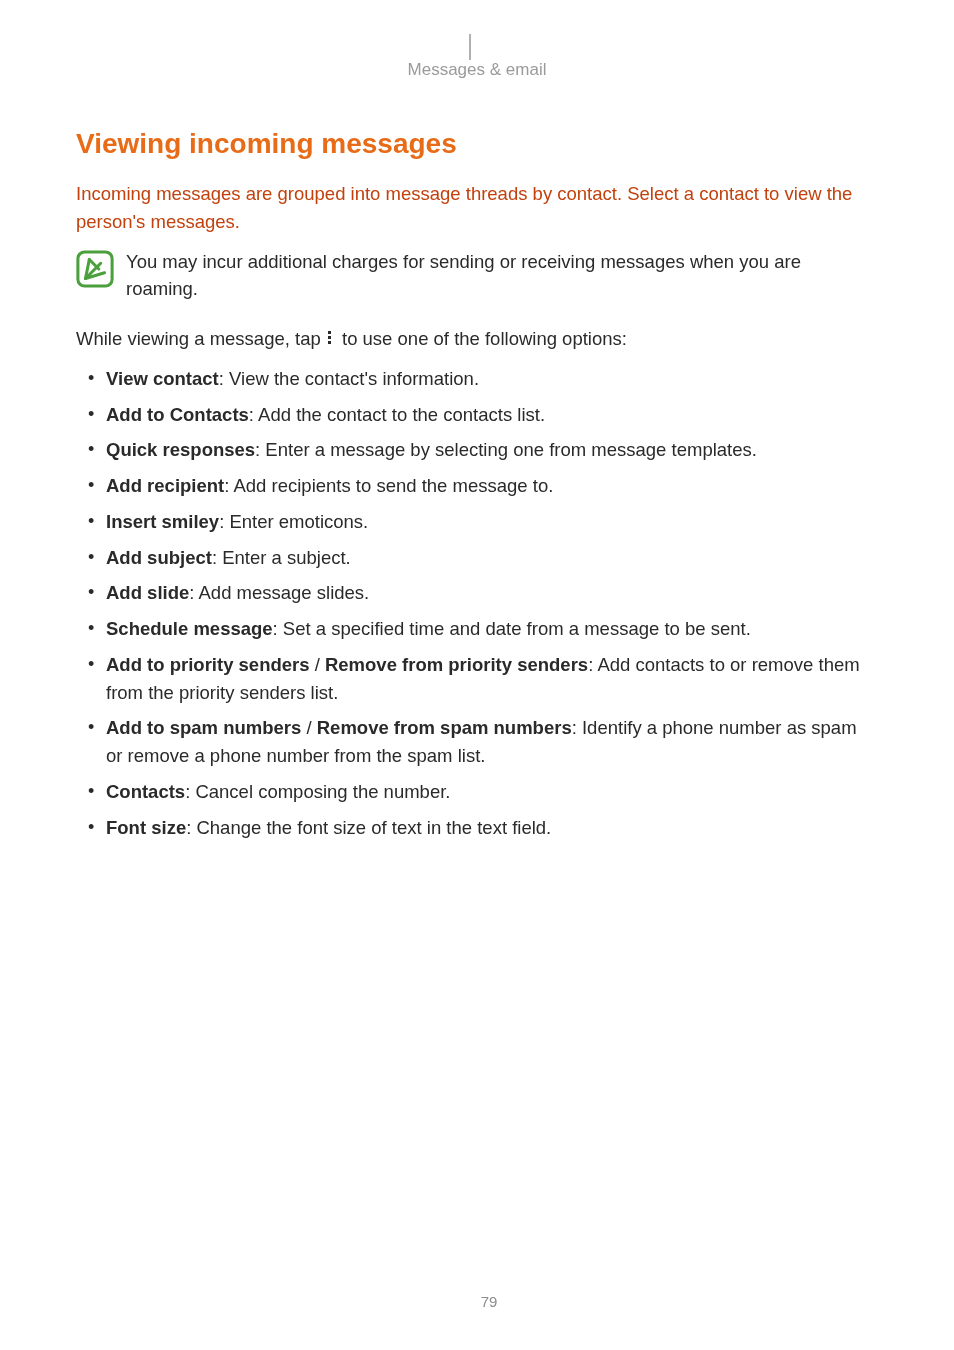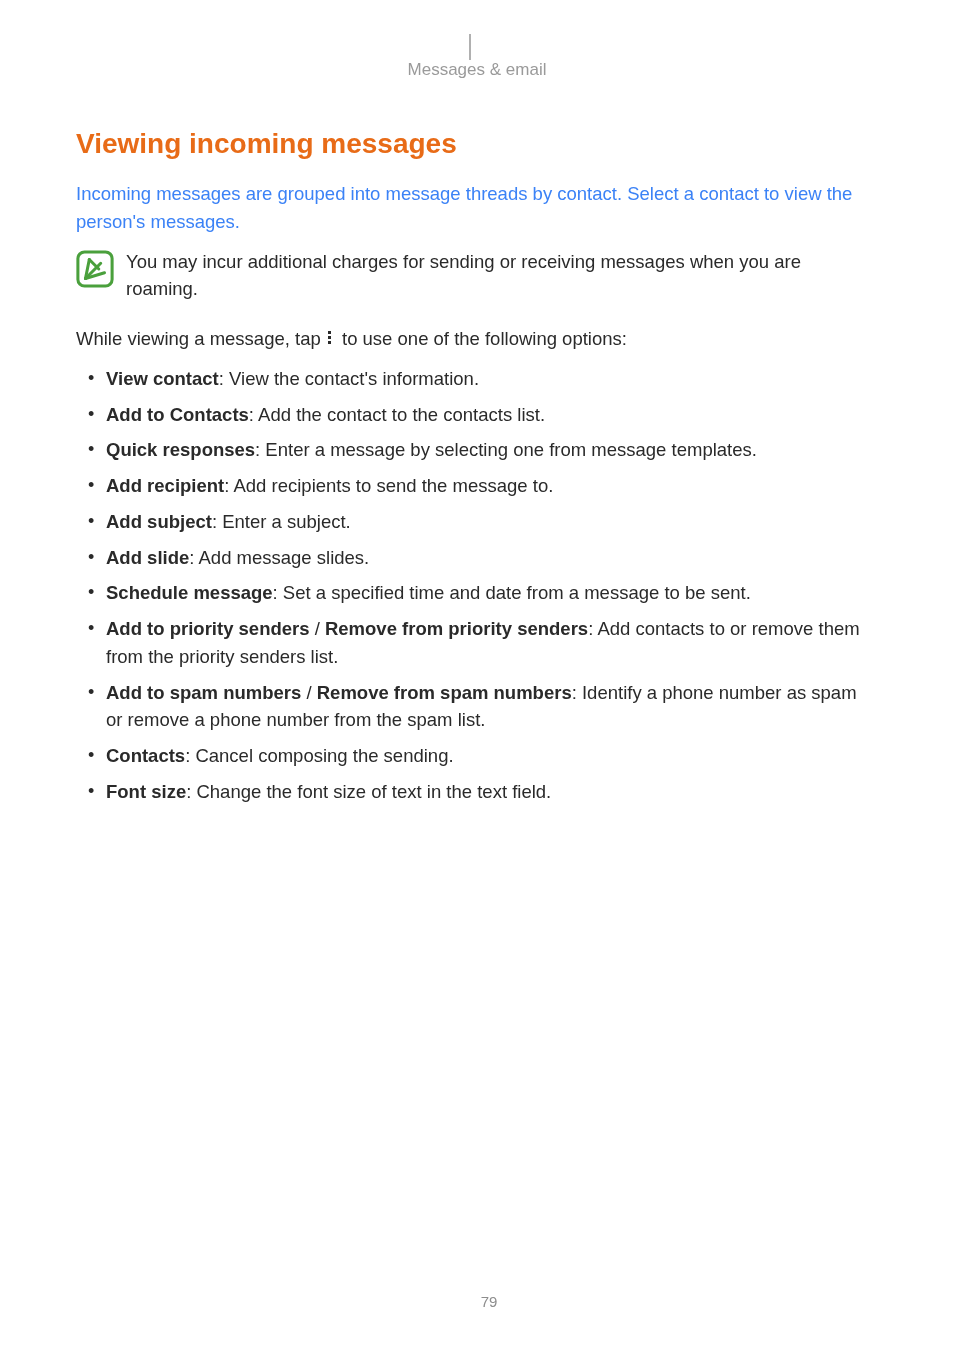--- a/index.html
+++ b/index.html
@@ -37,21 +37,21 @@
   .section-title {
     font-size: 28px;
     font-weight: 600;
     color: #e86b17;
     margin-top: 18px;
     margin-bottom: 20px;
   }
   .para {
     font-size: 18.5px;
     line-height: 1.5;
-    color: #3b82f6;
+    color: #c2410c;
     font-weight: 400;
   }
   .note-block {
     display: flex;
     align-items: flex-start;
     margin-top: 12px;
     margin-bottom: 22px;
   }
   .note-icon {
     flex: 0 0 auto;
@@ -156,36 +156,39 @@
     <li>
       <span class="strong">Add to Contacts</span><span>: Add the contact to the contacts list.</span>
     </li>
     <li>
       <span class="strong">Quick responses</span><span>: Enter a message by selecting one from message templates.</span>
     </li>
     <li>
       <span class="strong">Add recipient</span><span>: Add recipients to send the message to.</span>
     </li>
     <li>
+      <span class="strong">Insert smiley</span><span>: Enter emoticons.</span>
+    </li>
+    <li>
       <span class="strong">Add subject</span><span>: Enter a subject.</span>
     </li>
     <li>
       <span class="strong">Add slide</span><span>: Add message slides.</span>
     </li>
     <li>
       <span class="strong">Schedule message</span><span>: Set a specified time and date from a message to be sent.</span>
     </li>
     <li>
       <span class="strong">Add to priority senders</span> / <span class="strong">Remove from priority senders</span><span>: Add contacts to or remove them from the priority senders list.</span>
     </li>
     <li>
       <span class="strong">Add to spam numbers</span> / <span class="strong">Remove from spam numbers</span><span>: Identify a phone number as spam or remove a phone number from the spam list.</span>
     </li>
     <li>
-      <span class="strong">Contacts</span><span>: Cancel composing the sending.</span>
+      <span class="strong">Contacts</span><span>: Cancel composing the number.</span>
     </li>
     <li>
       <span class="strong">Font size</span><span>: Change the font size of text in the text field.</span>
     </li>
   </ul>
 
   <div class="page-number">79</div>
 
 </div>
 

